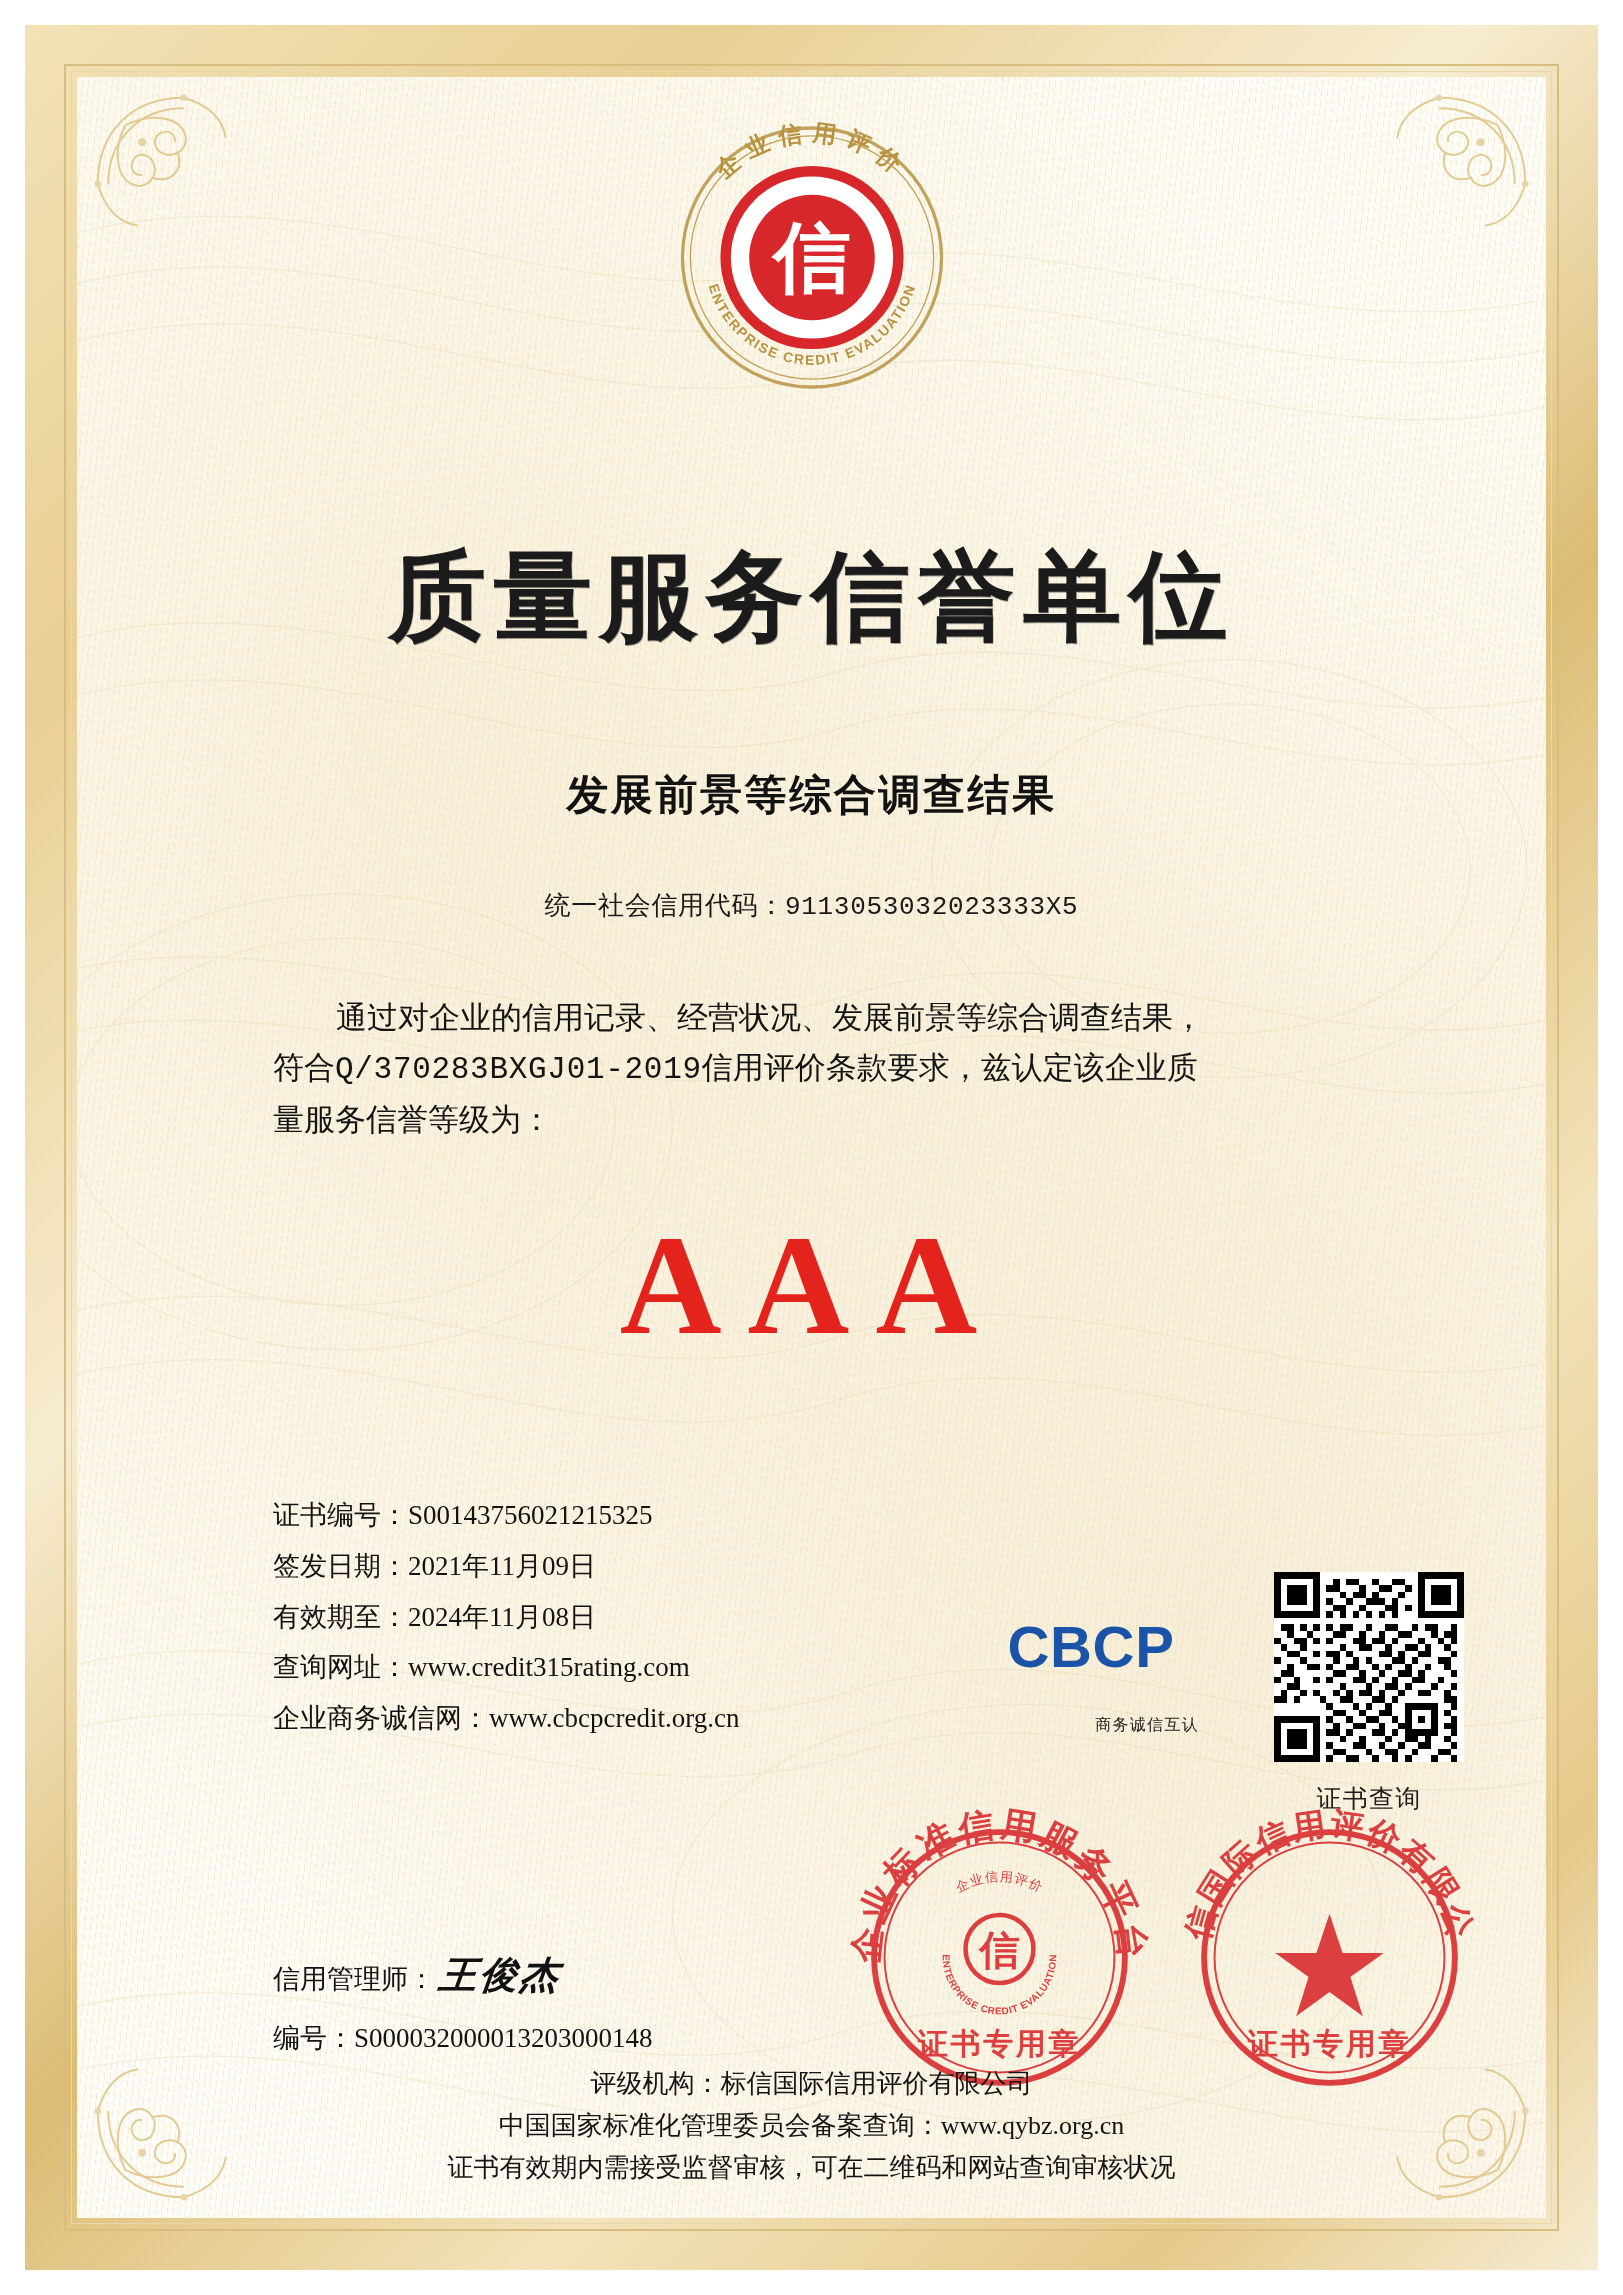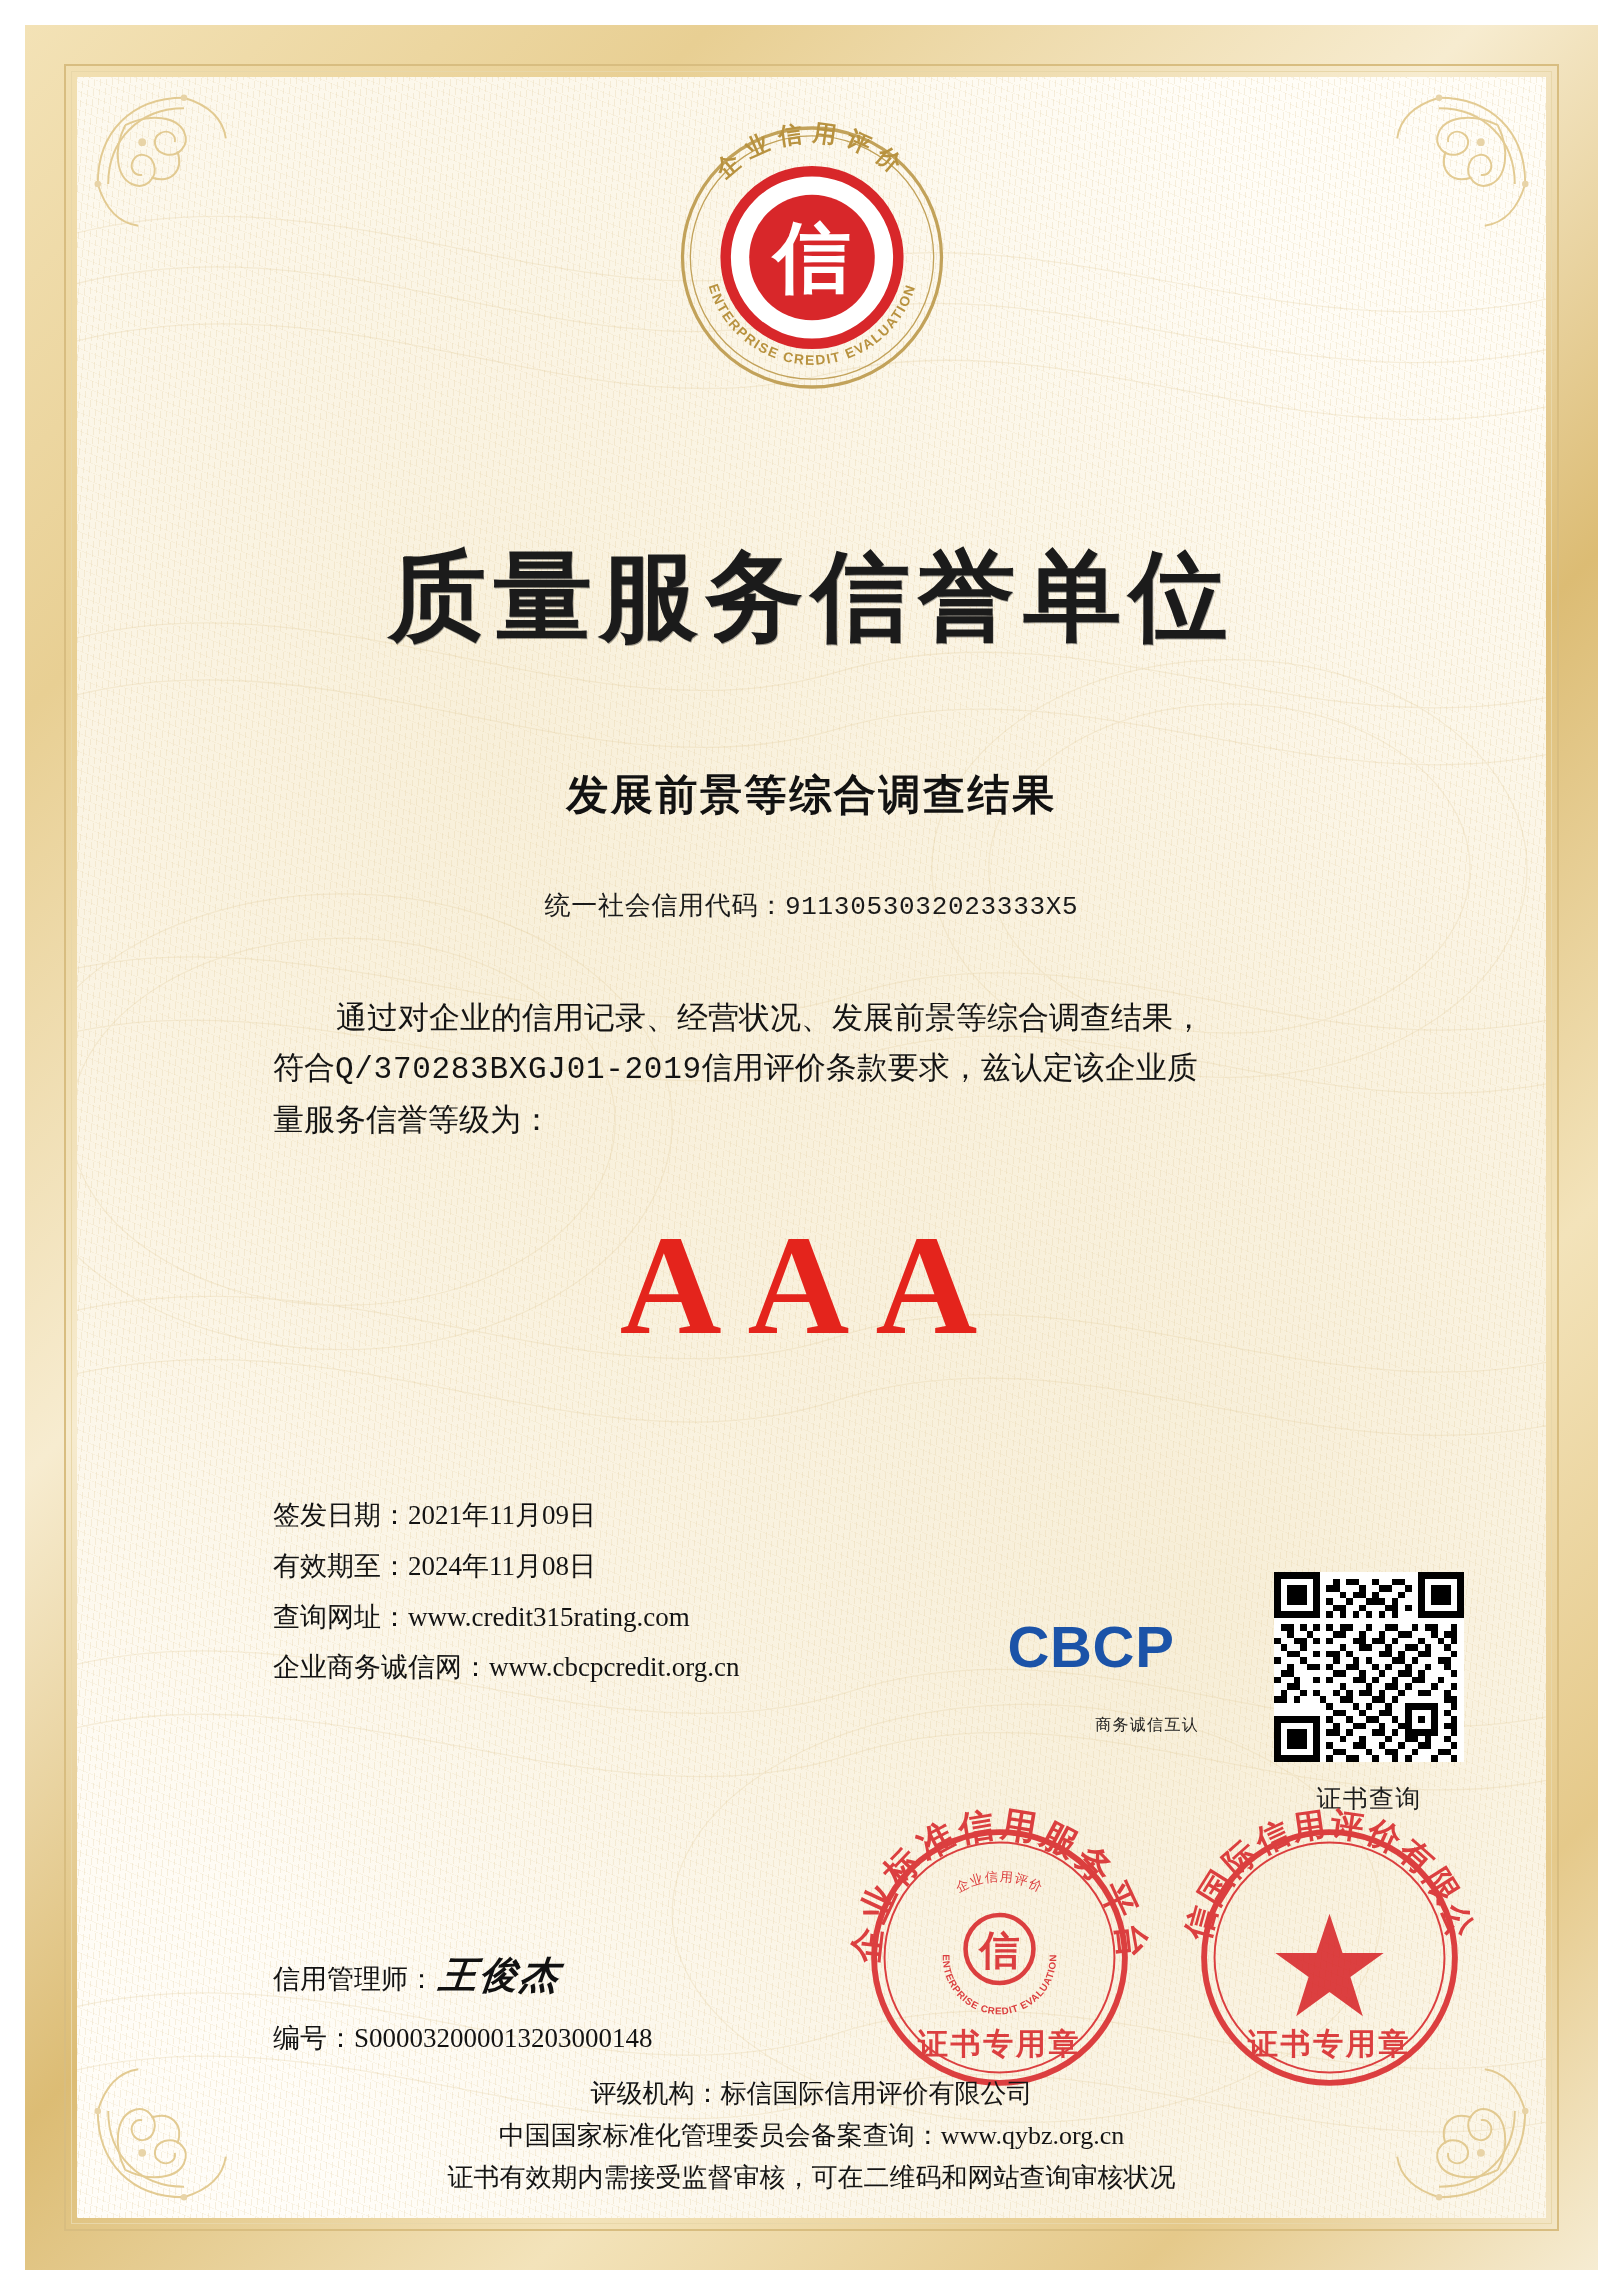--- a/index.html
+++ b/index.html
@@ -234,21 +234,21 @@
     font-weight: bold;
     font-size: 38px;
     letter-spacing: 2.6px;
     color: #111;
     transform: skewX(-6deg);
   }
 
   
   .footer {
     position: absolute;
-    bottom: 19px;
+    bottom: 29px;
     left: 0; right: 0;
     font-size: 26px;
     line-height: 1.62;
     color: #141414;
   }
 </style>
 </head>
 <body>
 
 <div class="page">
@@ -377,20 +377,21 @@
           <div><span class="indent"></span><span>通过对企业的信用记录、经营状况、发展前景等综合调查结果，</span></div>
           <div>
             <span>符合</span><span class="mono">Q/370283BXGJ01-2019</span><span>信用评价条款要求，兹认定该企业质</span>
           </div>
           <div><span>量服务信誉等级为：</span></div>
         </div>
 
         <div class="grade">AAA</div>
 
         <div class="info">
+          <div class="row"><span>证书编号：</span><span>S00143756021215325</span></div>
           <div class="row"><span>签发日期：</span><span>2021年11月09日</span></div>
           <div class="row"><span>有效期至：</span><span>2024年11月08日</span></div>
           <div class="row"><span>查询网址：</span><span>www.credit315rating.com</span></div>
           <div class="row"><span>企业商务诚信网：</span><span>www.cbcpcredit.org.cn</span></div>
         </div>
 
         <div class="cbcp">
           <div class="cbcp-logo">CBCP</div>
           <div class="cbcp-cap">商务诚信互认</div>
         </div>

